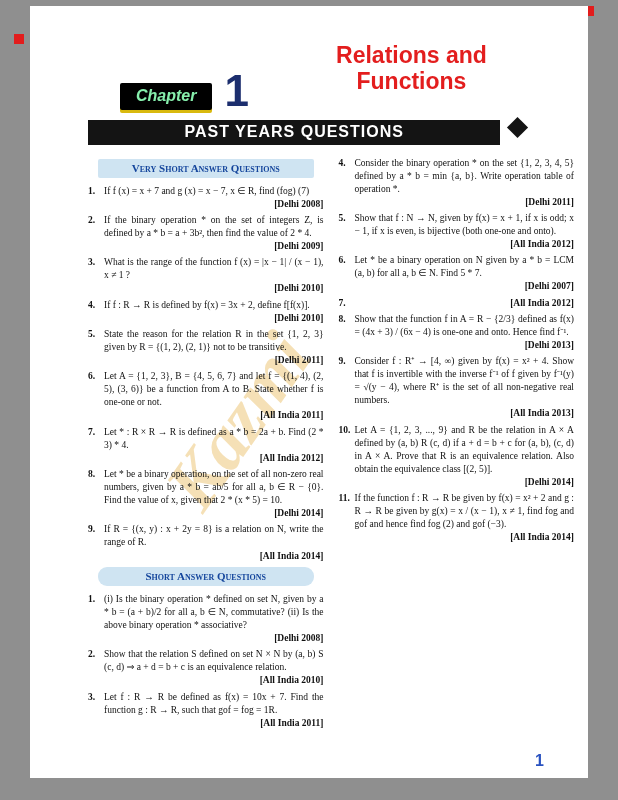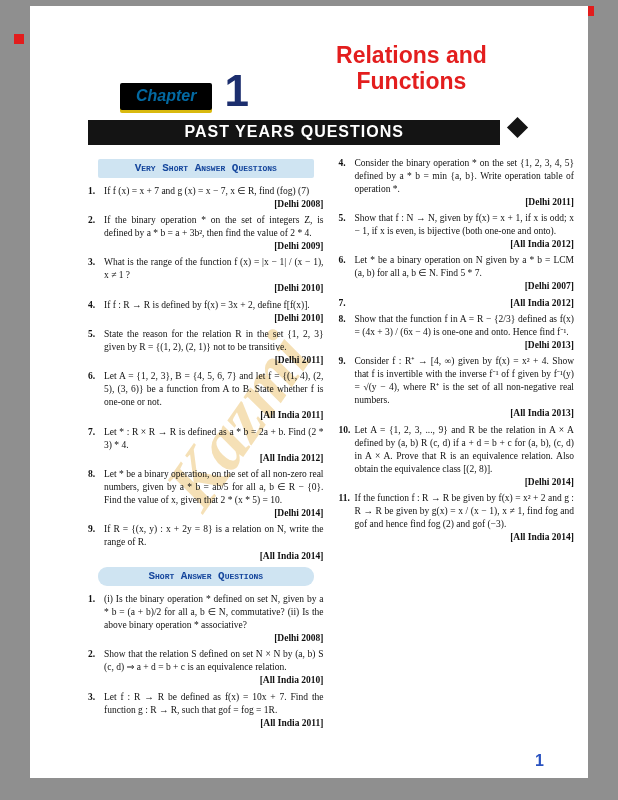--- a/index.html
+++ b/index.html
@@ -22,21 +22,21 @@
     transform:rotate(-55deg); transform-origin:left top;
     font-size:74px; font-weight:bold; font-style:italic;
     color:rgba(232,186,94,0.45); white-space:nowrap; pointer-events:none;
     z-index:1;
   }
   .content { position:relative; z-index:2; }
 
   .header { display:flex; align-items:flex-end; margin-bottom:6px; }
   .chapter-group { display:flex; align-items:flex-end; margin-left:32px; }
   .chapter-box {
-    background:#000; color:#0369a1;
+    background:#000; color:#86efac;
     font-family:"Liberation Sans", sans-serif;
     font-style:italic; font-weight:bold; font-size:16px;
     padding:4px 16px 5px; border-radius:2px;
     box-shadow:0 3px 0 #d9b90e;
   }
   .chapter-num {
     font-family:"Liberation Sans", sans-serif;
     font-weight:bold; font-size:44px; line-height:0.85;
     color:#1c2e6e; margin-left:12px;
   }
@@ -54,21 +54,21 @@
     font-weight:bold; font-size:16px; letter-spacing:1px;
     text-align:center; padding:3px 0 4px;
   }
   .diamond { width:15px; height:15px; background:#141414; transform:rotate(45deg); margin-left:10px; flex:0 0 auto; }
 
   .columns { display:flex; gap:15px; font-size:9.5px; line-height:1.38; color:#111; }
   .col { flex:1 1 0; min-width:0; }
 
   .section-title {
     background:#cfe4f2; color:#14459c;
-    font-family:Liberation Mono, monospace;
+    font-family:Liberation Serif, serif;
     font-weight:bold; font-variant:small-caps; font-size:11px;
     text-align:center; padding:2px 0; margin:2px 10px 7px; border-radius:2px;
   }
   .section-title.saq { margin-top:4px;border-radius:9px; }
 
   .q { display:flex; margin-bottom:3px; }
   .qnum { flex:0 0 16px; font-weight:bold; }
   .qbody { flex:1 1 auto; min-width:0; text-align:justify; }
   .qcite { display:block; text-align:right; font-weight:bold; }
 
@@ -239,21 +239,21 @@
           <div class="q">
             <span class="qnum">9.</span>
             <div class="qbody">
               <span class="qtext">Consider f : R⁺ → [4, ∞) given by f(x) = x² + 4. Show that f is invertible with the inverse f⁻¹ of f given by f⁻¹(y) = √(y − 4), where R⁺ is the set of all non-negative real numbers.</span>
               <span class="qcite">[All India 2013]</span>
             </div>
           </div>
           <div class="q">
             <span class="qnum">10.</span>
             <div class="qbody">
-              <span class="qtext">Let A = {1, 2, 3, ..., 9} and R be the relation in A × A defined by (a, b) R (c, d) if a + d = b + c for (a, b), (c, d) in A × A. Prove that R is an equivalence relation. Also obtain the equivalence class [(2, 8)].</span>
+              <span class="qtext">Let A = {1, 2, 3, ..., 9} and R be the relation in A × A defined by (a, b) R (c, d) if a + d = b + c for (a, b), (c, d) in A × A. Prove that R is an equivalence relation. Also obtain the equivalence class [(2, 5)].</span>
               <span class="qcite">[Delhi 2014]</span>
             </div>
           </div>
           <div class="q">
             <span class="qnum">11.</span>
             <div class="qbody">
               <span class="qtext">If the function f : R → R be given by f(x) = x² + 2 and g : R → R be given by g(x) = x / (x − 1), x ≠ 1, find fog and gof and hence find fog (2) and gof (−3).</span>
               <span class="qcite">[All India 2014]</span>
             </div>
           </div>

